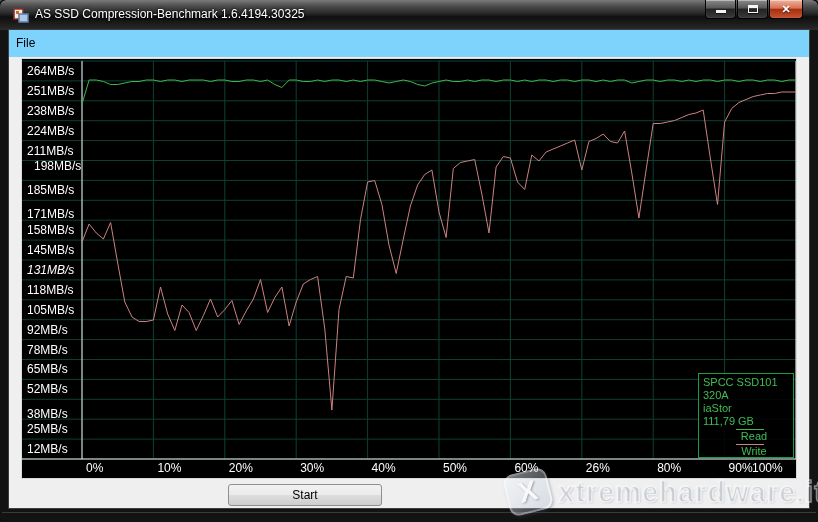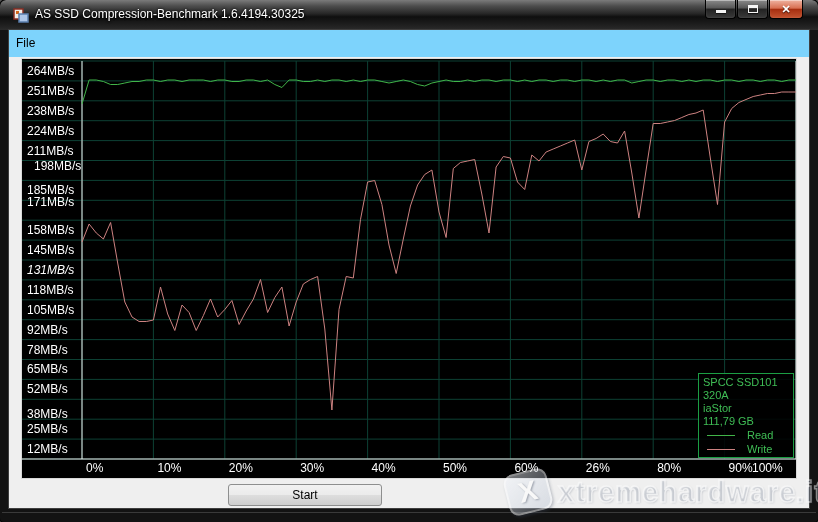--- a/index.html
+++ b/index.html
@@ -26,21 +26,21 @@
   .menubar{position:absolute;left:0;top:0;width:100%;height:27px;background:#7dd3fc;}
   .menu-item{display:inline-block;padding:6px 7px 5px 7px;font-size:12px;color:#000;}
   
   .chart{position:absolute;left:12px;top:28px;width:776px;height:421px;background:#000;border:1px solid #d9d9d9;}
   .chart svg{position:absolute;left:0;top:0;}
   .ylabel{position:absolute;left:5px;color:#fff;font-size:12px;display:flex;align-items:center;white-space:nowrap;}
   .xlabel{position:absolute;top:402px;color:#fff;font-size:12px;white-space:nowrap;}
   
   .legend{position:absolute;left:676px;top:314px;width:96px;height:85px;border:1px solid #1b9e43;background:rgba(0,0,0,.85);
     padding:2px 0 0 4px;font-size:11px;line-height:13px;color:#3fbd55;}
-  .legend-row{display:flex;align-items:center;margin-top:1px;}
+  .legend-row{display:flex;align-items:center;margin-top:1px;flex-direction:column;}
   .legend-sample{display:inline-block;width:28px;height:1px;margin-left:4px;}
   .legend-series-label{margin-left:12px;}
   
   .btn{position:absolute;top:454px;width:154px;height:22px;font-family:"Liberation Sans",sans-serif;font-size:12px;
     border-radius:3px;border:1px solid #8e8f8f;color:#000;
     background:linear-gradient(180deg,#f2f2f2 0%,#ebebeb 48%,#dddddd 52%,#cfcfcf 100%);}
   .btn-start{left:219px;}
   .btn-abort{left:396px;border-color:#b6babd;color:#9b9b9b;background:linear-gradient(180deg,#f5f5f5 0%,#efefef 48%,#e6e6e6 52%,#dedede 100%);}
   
   .watermark{position:absolute;left:506px;top:466px;width:310px;height:52px;display:flex;align-items:center;opacity:.6;pointer-events:none;z-index:20;}
@@ -125,21 +125,21 @@
           <polyline points="60.0,183.0 67.1,165.0 74.3,174.0 81.4,180.0 88.6,163.5 95.7,204.0 102.8,243.0 110.0,258.0 117.1,262.5 124.3,262.5 131.4,261.0 138.5,228.0 145.7,255.0 152.8,271.5 160.0,246.0 167.1,253.5 174.2,271.5 181.4,256.5 188.5,240.0 195.7,258.0 202.8,250.5 209.9,241.5 217.1,265.5 224.2,252.0 231.4,240.0 238.5,220.5 245.6,253.5 252.8,238.5 259.9,228.0 267.1,267.0 274.2,243.0 281.3,225.0 288.5,220.5 295.6,217.5 302.8,270.0 309.9,351.0 317.0,250.5 324.2,217.5 331.3,219.0 338.5,160.5 345.6,123.0 352.7,121.5 359.9,145.5 367.0,186.0 374.2,214.5 381.3,180.0 388.4,147.0 395.6,126.0 402.7,115.5 409.9,111.0 417.0,153.0 424.1,178.5 431.3,109.5 438.4,103.5 445.6,102.0 452.7,100.5 459.8,135.0 467.0,174.0 474.1,108.0 481.3,97.5 488.4,99.0 495.5,123.0 502.7,130.5 509.8,96.0 517.0,102.0 524.1,93.0 531.2,90.0 538.4,87.0 545.5,84.0 552.7,81.0 559.8,111.0 566.9,82.5 574.1,79.5 581.2,75.0 588.4,82.5 595.5,84.0 602.6,72.0 609.8,114.0 616.9,159.0 624.1,111.0 631.2,64.5 638.3,64.5 645.5,63.0 652.6,61.5 659.8,58.5 666.9,55.5 674.0,54.0 681.2,51.0 688.3,99.0 695.5,145.5 702.6,63.0 709.7,49.5 716.9,43.5 724.0,40.5 731.2,37.5 738.3,36.0 745.4,34.5 752.6,34.5 759.7,33.0 766.9,33.0 774.0,33.0" fill="none" stroke="#cd8281" stroke-width="1"></polyline>
         </svg>
       <div id="labels-layer">
           <div class="ylabel" style="top: 2px; height: 19.9px;">264MB/s</div>
           <div class="ylabel" style="top: 21.9px; height: 19.9px;">251MB/s</div>
           <div class="ylabel" style="top: 41.8px; height: 19.9px;">238MB/s</div>
           <div class="ylabel" style="top: 61.7px; height: 19.9px;">224MB/s</div>
           <div class="ylabel" style="top: 81.6px; height: 19.9px;">211MB/s</div>
           <div class="ylabel" style="top: 97px; height: 19.9px; margin-left: 7px;">198MB/s</div>
           <div class="ylabel" style="top: 121.4px; height: 19.9px;">185MB/s</div>
-          <div class="ylabel" style="top: 133px; height: 19.9px;">171MB/s</div>
+          <div class="ylabel" style="top: 145px; height: 19.9px;">171MB/s</div>
           <div class="ylabel" style="top: 161.2px; height: 19.9px;">158MB/s</div>
           <div class="ylabel" style="top: 181.1px; height: 19.9px;">145MB/s</div>
           <div class="ylabel" style="top: 201px; height: 19.9px; font-style: italic;">131MB/s</div>
           <div class="ylabel" style="top: 220.9px; height: 19.9px;">118MB/s</div>
           <div class="ylabel" style="top: 240.8px; height: 19.9px;">105MB/s</div>
           <div class="ylabel" style="top: 260.7px; height: 19.9px;">92MB/s</div>
           <div class="ylabel" style="top: 280.6px; height: 19.9px;">78MB/s</div>
           <div class="ylabel" style="top: 300.5px; height: 19.9px;">65MB/s</div>
           <div class="ylabel" style="top: 320.4px; height: 19.9px;">52MB/s</div>
           <div class="ylabel" style="top: 340.3px; height: 30px;">38MB/s</div>

